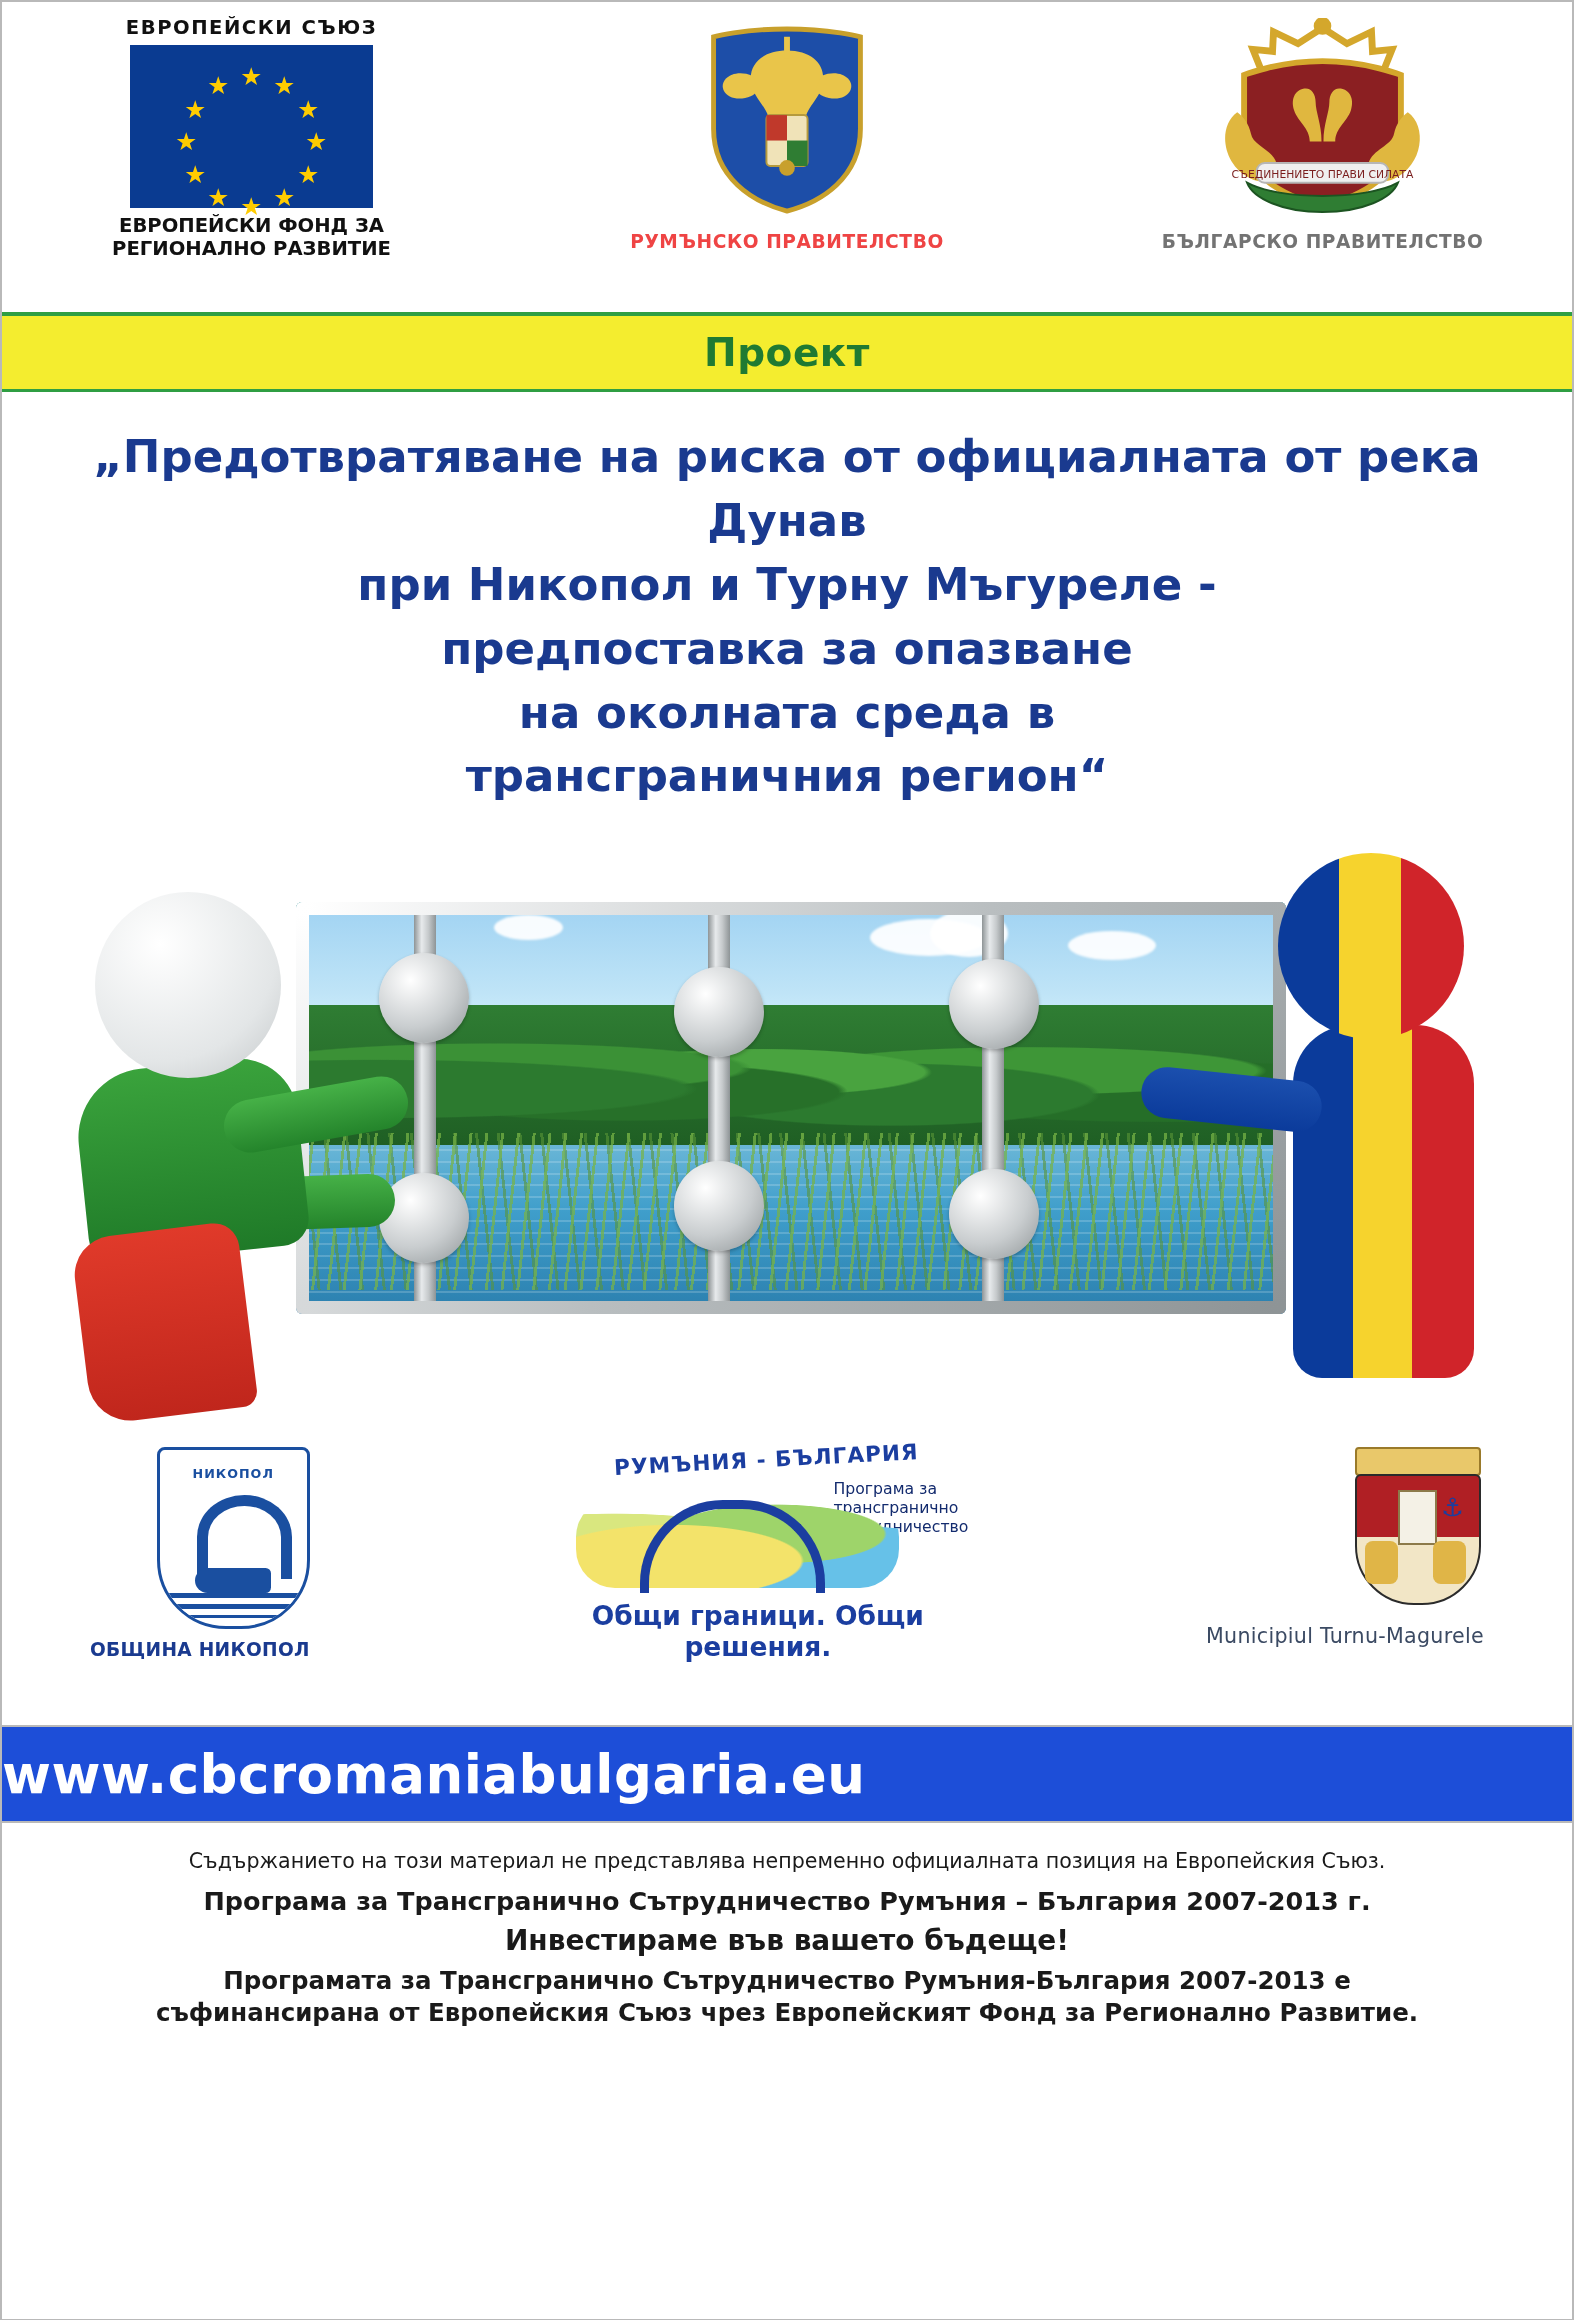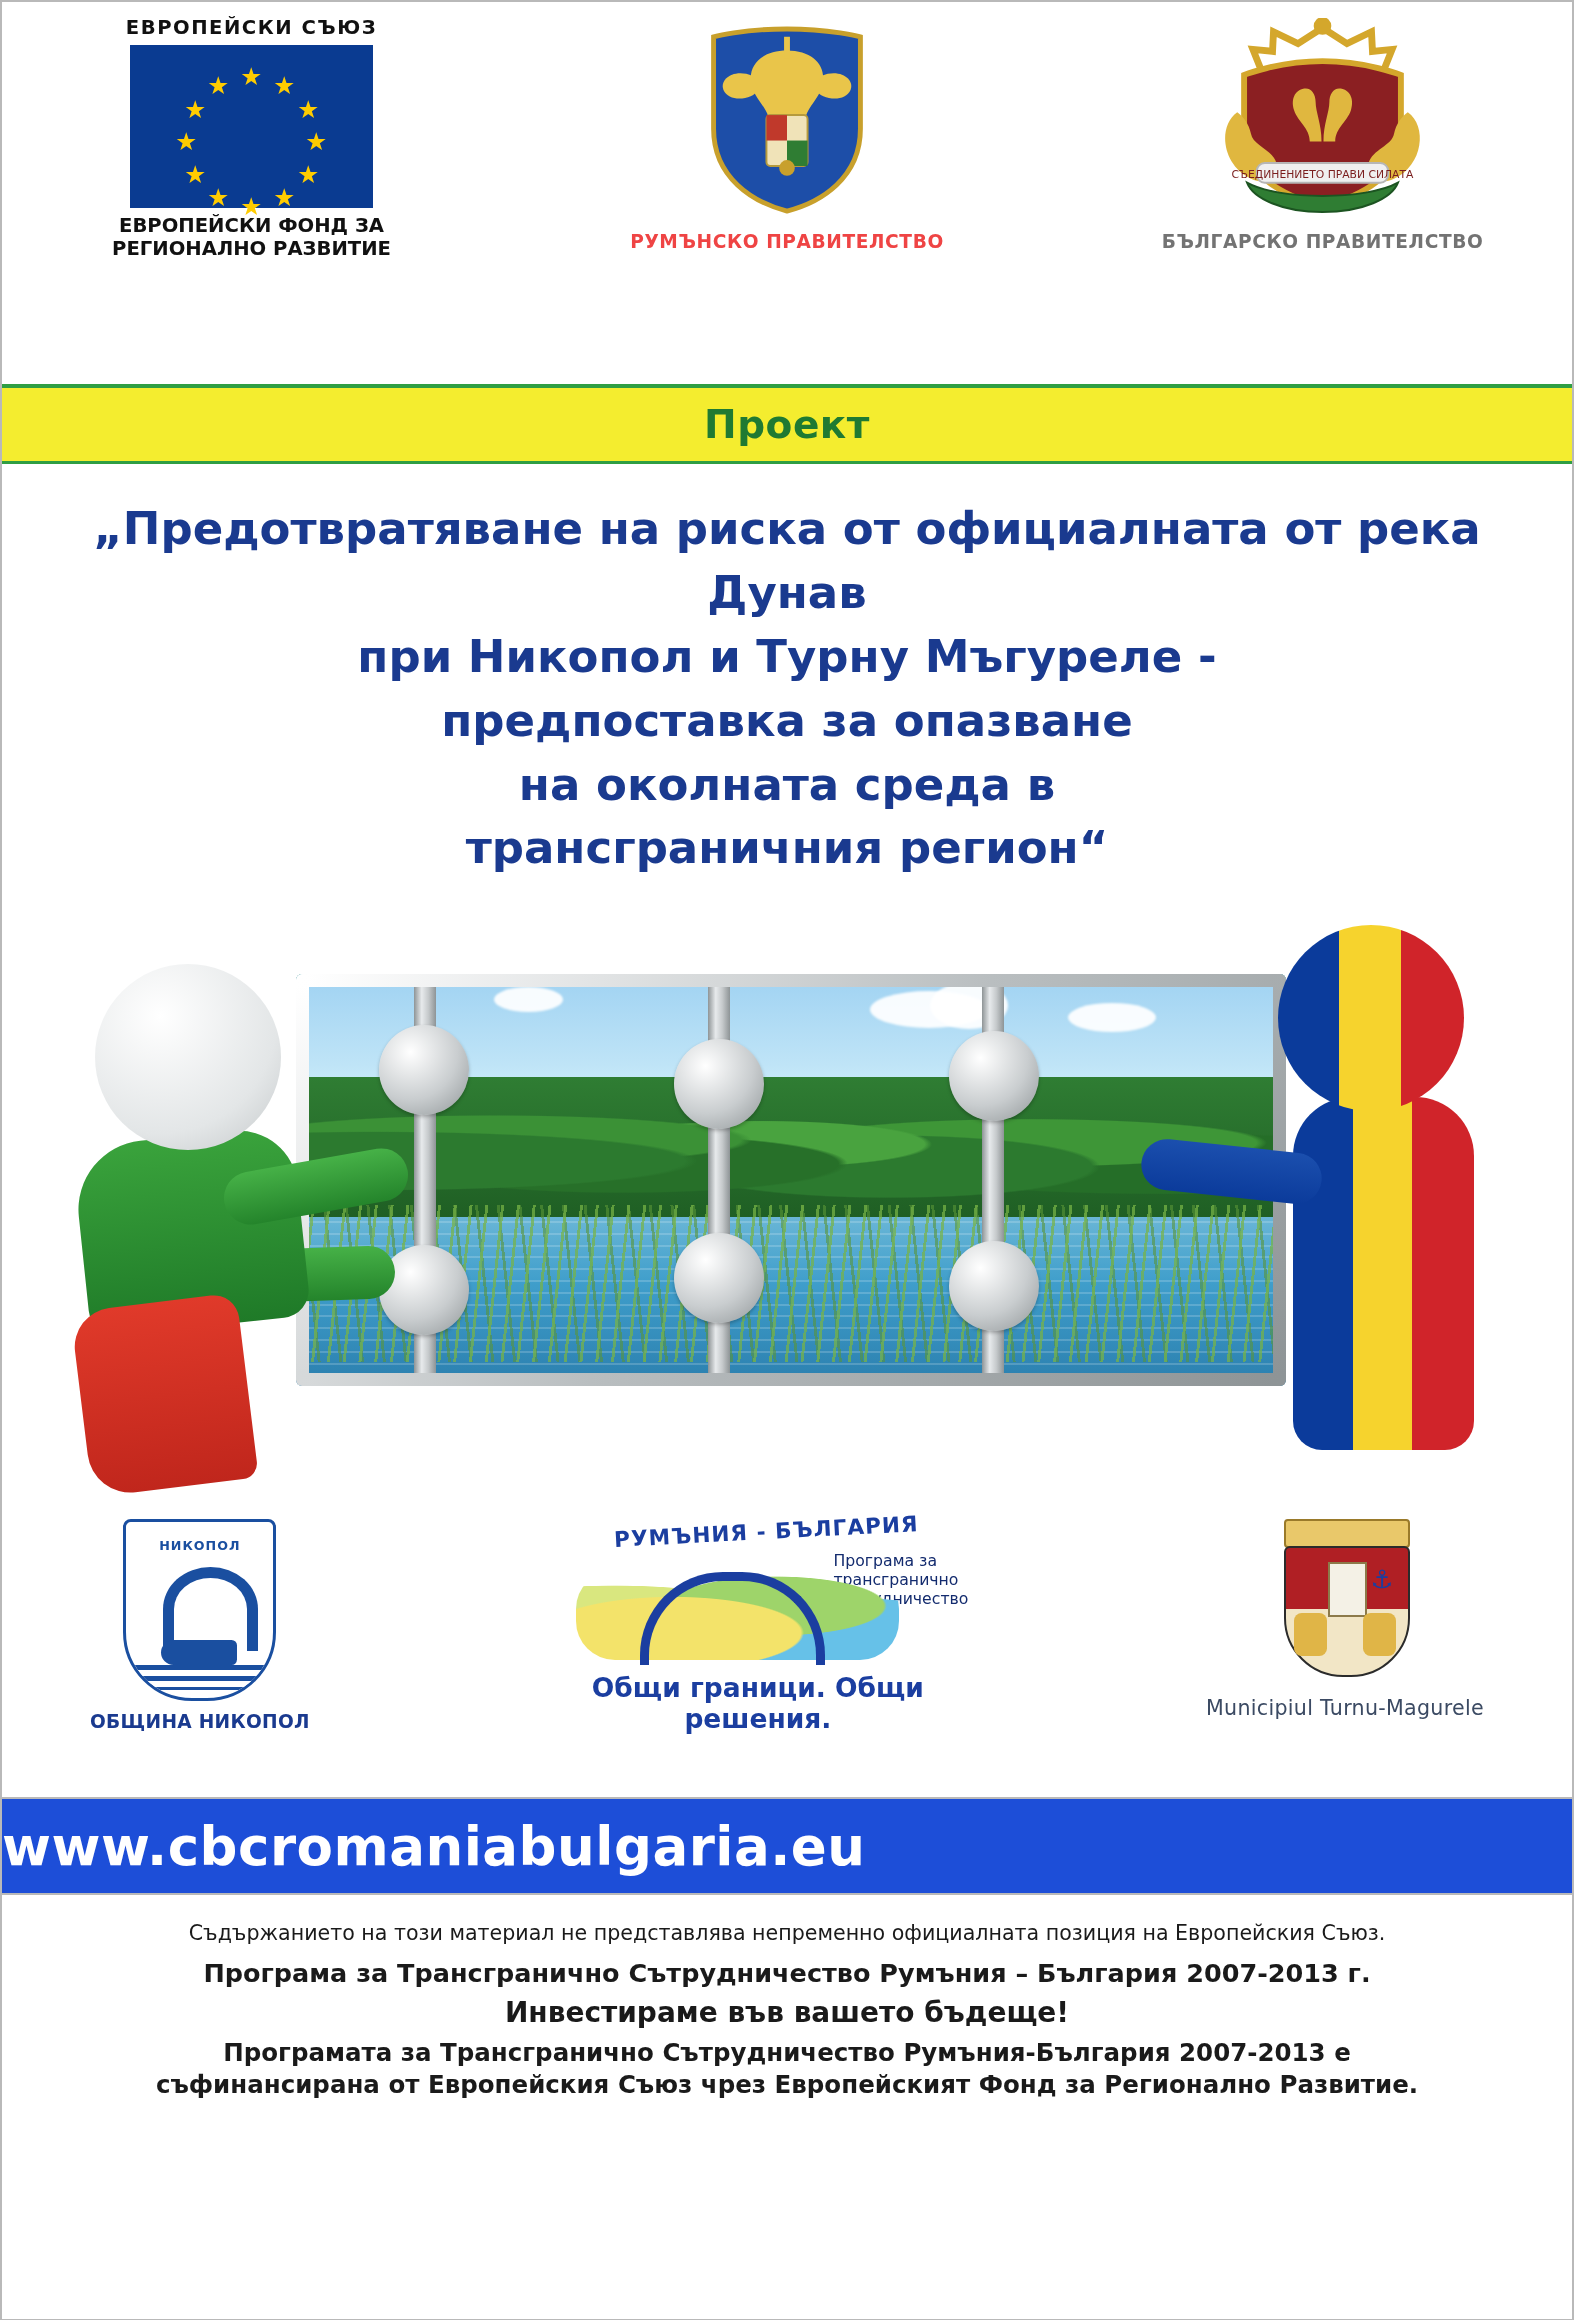--- a/index.html
+++ b/index.html
@@ -20,21 +20,21 @@
     height: 2321px;
     background: #ffffff;
     box-sizing: border-box;
     border: 2.9px solid #b9b9b9;
     overflow: hidden;
   }
 
   
   .header {
     position: relative;
-    height: 386px;
+    height: 314px;
     border-bottom: 2.9px solid #b9b9b9;
     display: flex;
     align-items: flex-start;
     justify-content: space-between;
     padding: 13.7px 39px 0 39px;
     box-sizing: border-box;
   }
   .hdr-block {
     display: flex;
     flex-direction: column;
@@ -276,21 +276,21 @@
     height: 294px;
     display: flex;
     align-items: flex-start;
     justify-content: space-between;
     padding: 15.7px 88px 0 88px;
     box-sizing: border-box;
   }
   .logo-col {
     display: flex;
     flex-direction: column;
-    align-items: center;
+    align-items: flex-end;
   }
   .logo-caption {
     font-size: 18.6px;
     font-weight: bold;
     color: #1a3a8f;
     margin-top: 9.8px;
     letter-spacing: 0.3px;
   }
   .logo-caption.plain { color: #3b4a63; font-weight: normal; font-size: 20.6px; }
 

